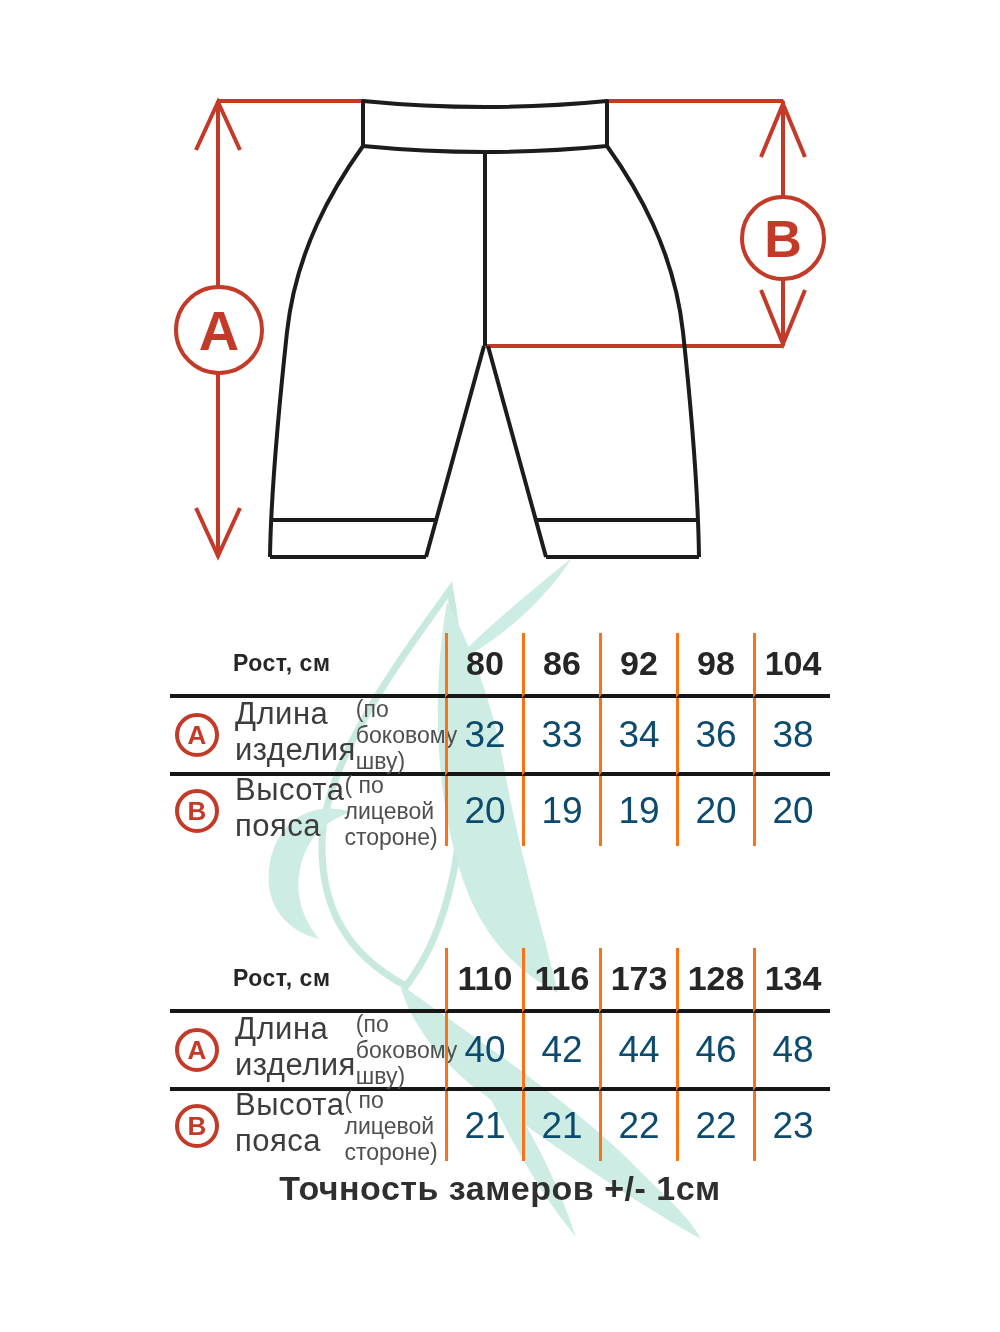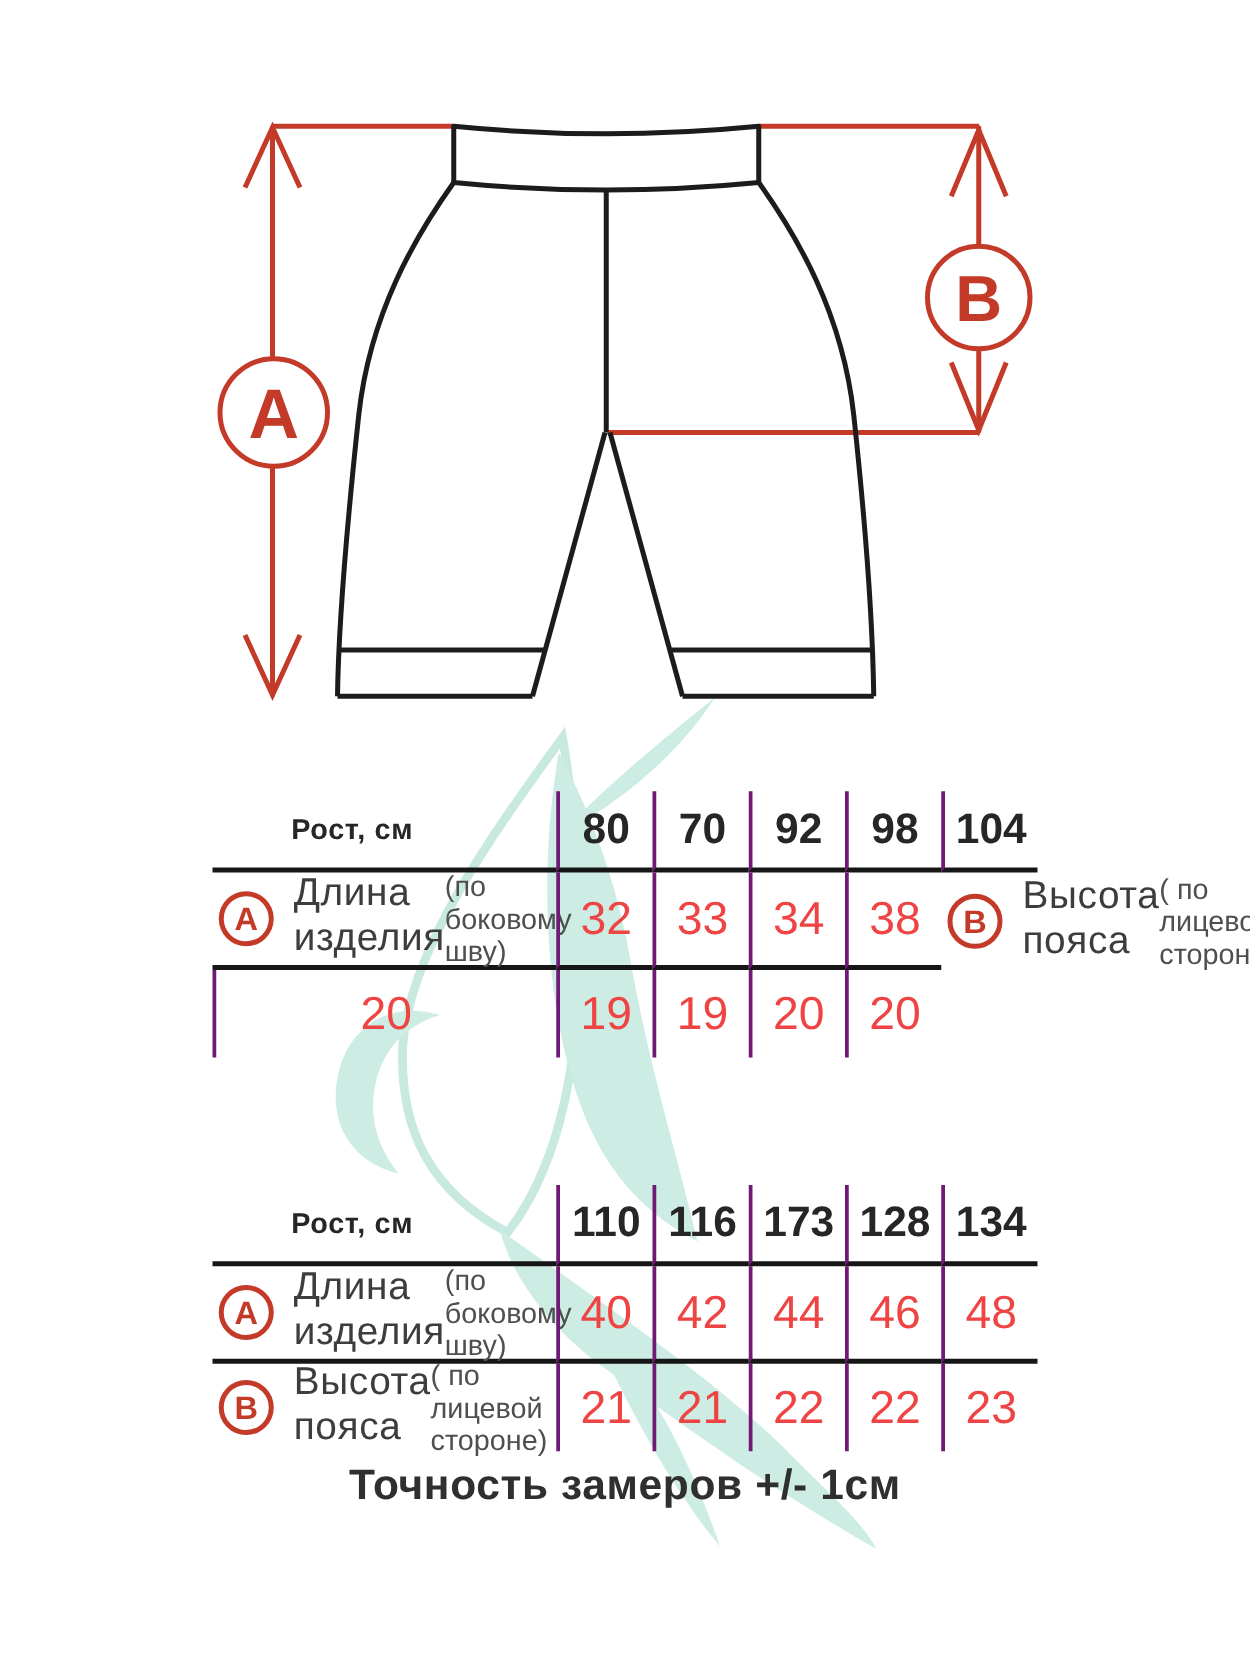--- a/index.html
+++ b/index.html
@@ -15,25 +15,25 @@
     display:grid;
     grid-template-columns:275px 77px 77px 77px 77px 77px;
     grid-template-rows:65px 78px 70px;
     background:transparent;
   }
   #table-1{top:633px;}
   #table-2{top:948px;}
 
   .cell{display:flex;align-items:center;box-sizing:border-box;}
   .hline{border-bottom:4px solid #161616;}
-  .vline{border-left:3px solid #701a75;}
+  .vline{border-left:3px solid #f97316;}
 
   .head-label{padding-left:63px;font-size:23px;font-weight:bold;color:#262626;letter-spacing:.5px;}
   .head-size{justify-content:center;font-size:34px;font-weight:bold;color:#262626;}
-  .val{justify-content:center;font-size:37px;font-weight:400;color:#ef4444;}
+  .val{justify-content:center;font-size:37px;font-weight:400;color:#0c4a6e;}
 
   .row-label{padding-left:5px;}
   .marker{
     width:36px;height:36px;flex:0 0 36px;border:4px solid #c43a28;border-radius:50%;
     color:#c43a28;font-weight:bold;font-size:26px;
     display:flex;align-items:center;justify-content:center;
   }
   .row-text{margin-left:16px;display:flex;flex-direction:row;}
   .row-title{font-size:31px;color:#3d3d3d;line-height:36px;letter-spacing:.5px;}
   .row-sub{font-size:23px;color:#4f4f4f;line-height:26px;}
@@ -87,35 +87,36 @@
     <path d="M607,146 C637,188 674,250 683,332 C690,397 698,485 699,557"></path>
     <path d="M546,557 L699,557"></path>
     <path d="M536,520 L697,520"></path>
     <path d="M488,346 L546,557"></path>
   </g>
 </svg>
 
 <div class="size-table" id="table-1">
   <div class="cell hline head-label">Рост, см</div>
   <div class="cell hline vline head-size">80</div>
-  <div class="cell hline vline head-size">70</div>
+  <div class="cell hline vline head-size">86</div>
   <div class="cell hline vline head-size">92</div>
   <div class="cell hline vline head-size">98</div>
   <div class="cell hline vline head-size">104</div>
 
   <div class="cell hline row-label">
     <div class="marker">A</div>
     <div class="row-text">
       <span class="row-title">Длина изделия</span>
       <span class="row-sub">(по боковому шву)</span>
     </div>
   </div>
   <div class="cell hline vline val">32</div>
   <div class="cell hline vline val">33</div>
   <div class="cell hline vline val">34</div>
+  <div class="cell hline vline val">36</div>
   <div class="cell hline vline val">38</div>
 
   <div class="cell row-label">
     <div class="marker">B</div>
     <div class="row-text">
       <span class="row-title">Высота пояса</span>
       <span class="row-sub">( по лицевой стороне)</span>
     </div>
   </div>
   <div class="cell vline val">20</div>

